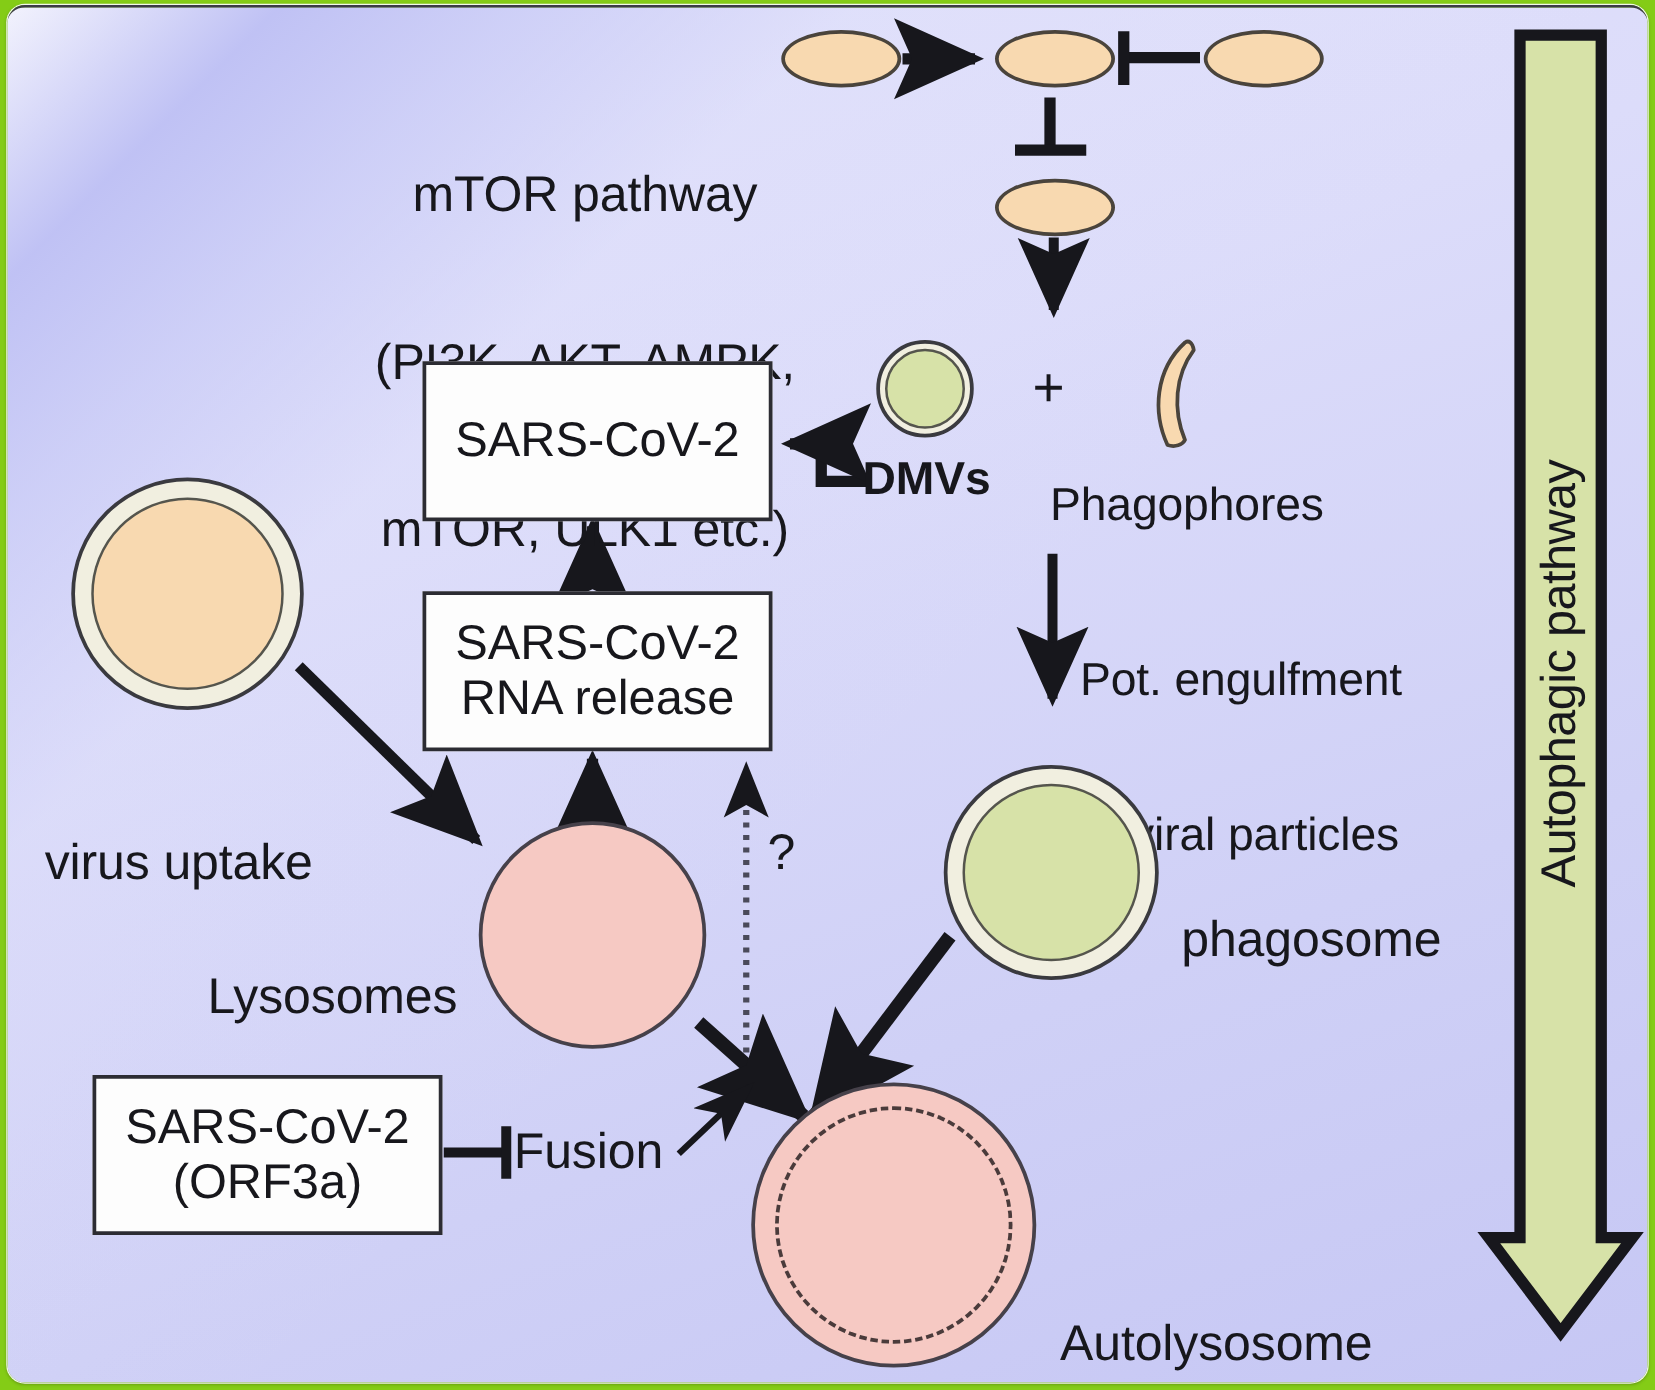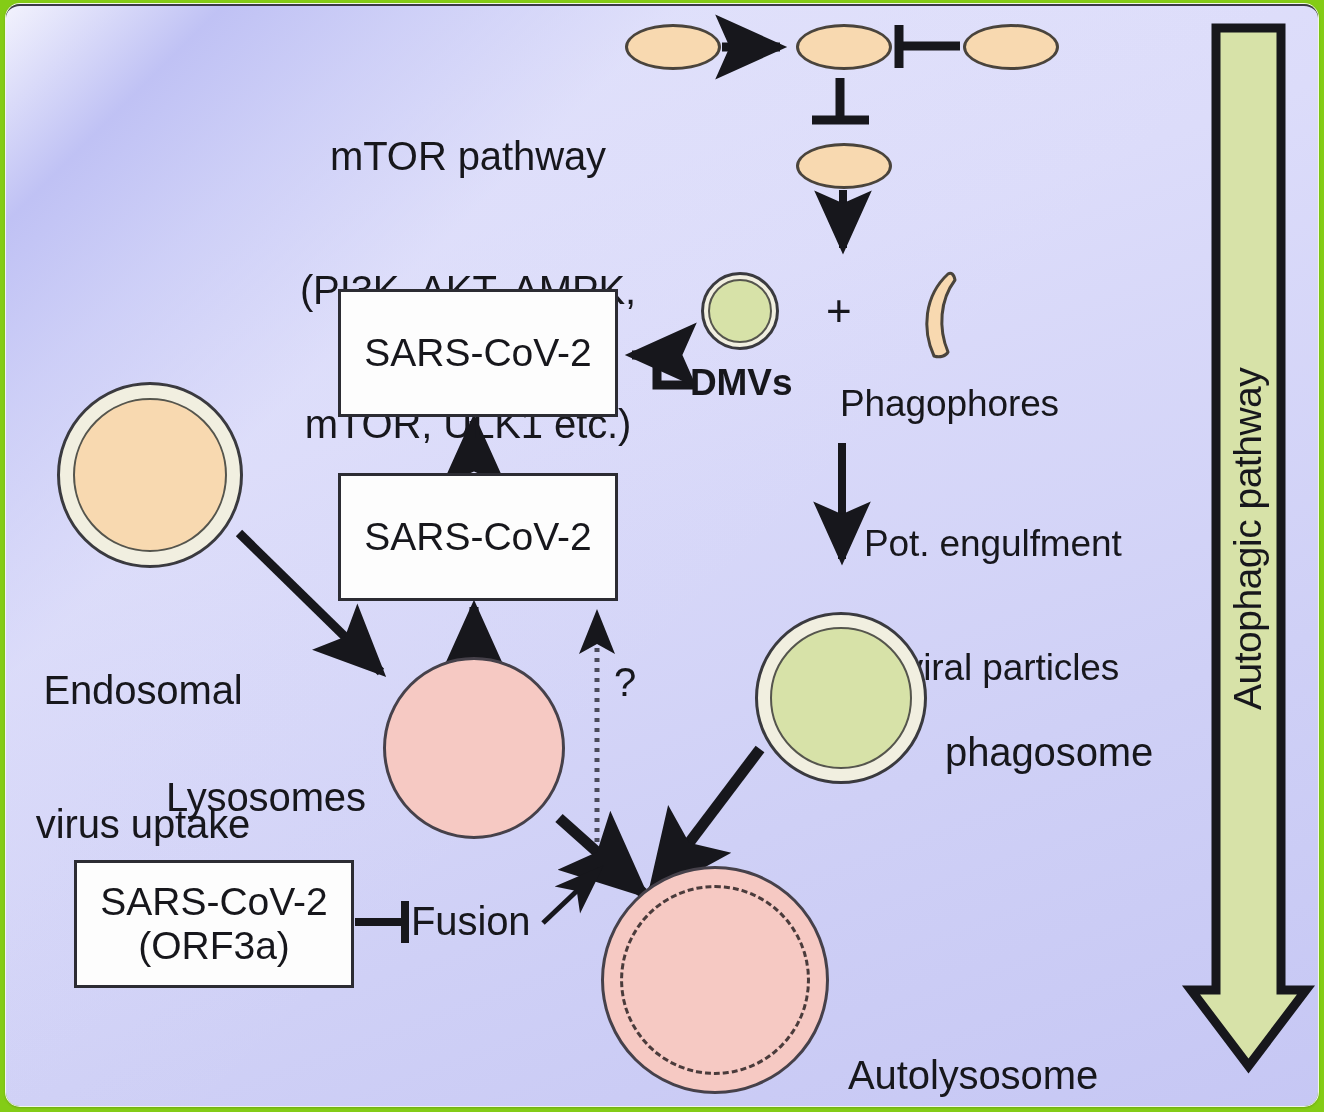--- a/index.html
+++ b/index.html
@@ -208,32 +208,32 @@
     <div>Pot. engulfment</div>
     <div>of viral particles</div>
   </div>
 
   <div class="boxtext" style="left:338px;top:289px;width:280px;height:128px;">
     <span>SARS-CoV-2</span>
   </div>
 
   <div class="boxtext" style="left:338px;top:473px;width:280px;height:128px;">
     <span>SARS-CoV-2</span>
+    <span>RNA release</span>
   </div>
 
   <div class="boxtext" style="left:74px;top:860px;width:280px;height:128px;">
     <span>SARS-CoV-2</span>
     <span>(ORF3a)</span>
   </div>
 
   <div class="vesicle ring-outer" style="left:57px;top:382px;width:186px;height:186px;">
     <div class="ring-inner" style="left:13px;top:13px;right:13px;bottom:13px;background:#f8d9b0;"></div>
   </div>
   <div class="lbl big" style="left:18px;top:578px;width:250px;text-align:center;">
-    <div>Endosomal</div>
     <div>virus uptake</div>
   </div>
 
   <div class="vesicle plain" style="left:383px;top:657px;width:182px;height:182px;background:#f6c9c3;"></div>
   <div class="lbl big" style="left:166px;top:775px;">Lysosomes</div>
 
   <div class="lbl big" style="left:614px;top:660px;">?</div>
 
   <div class="lbl big" style="left:411px;top:899px;">Fusion</div>
 

